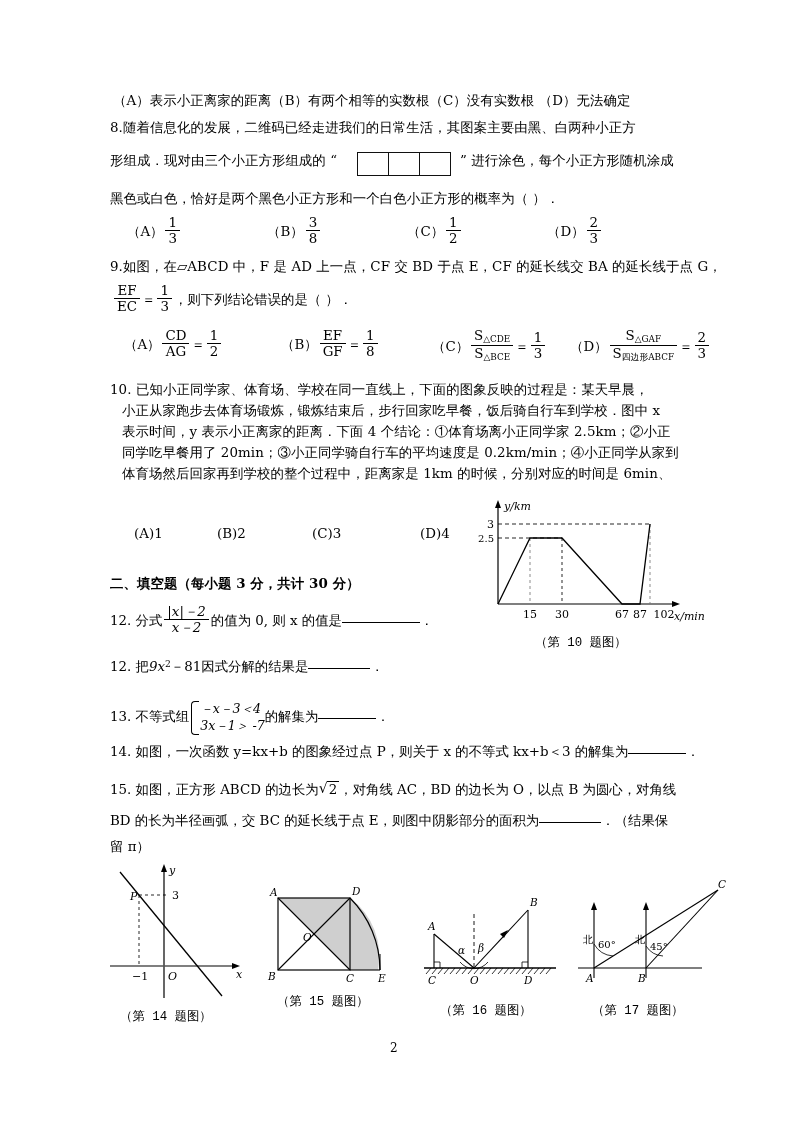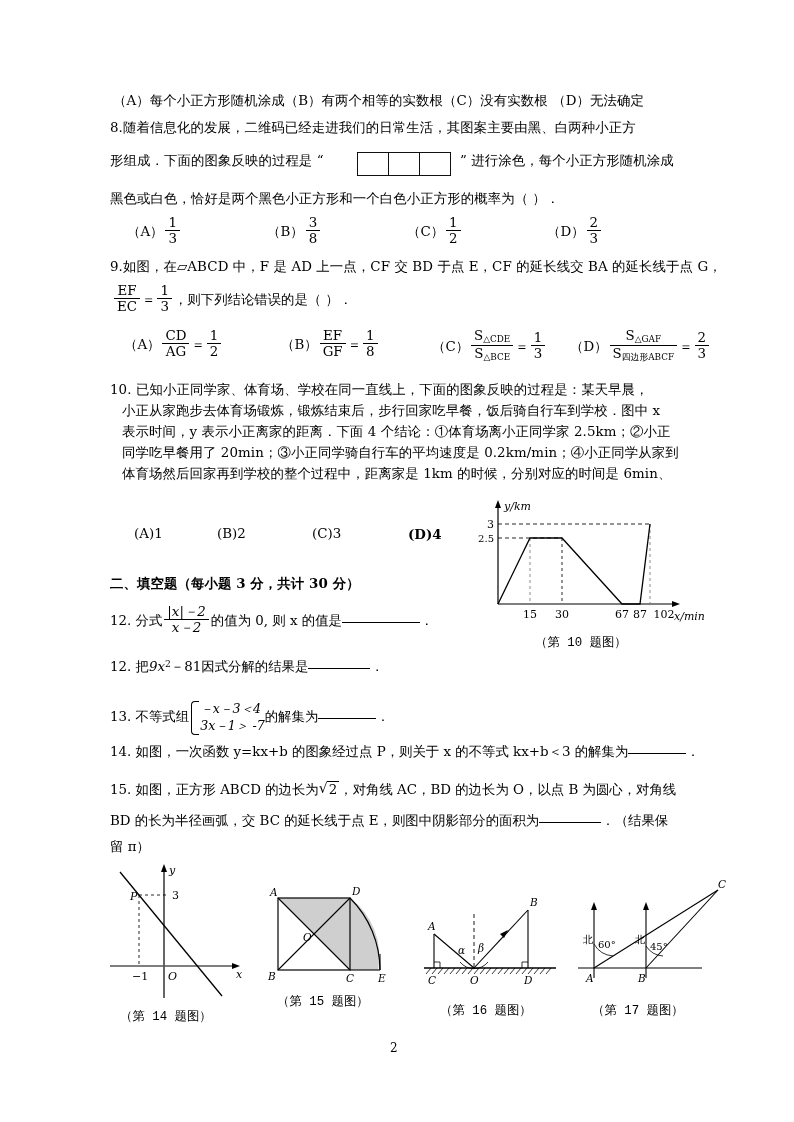--- a/index.html
+++ b/index.html
@@ -42,25 +42,25 @@
   .cap{position:absolute;font-size:12.4px;white-space:nowrap;font-family:Liberation Mono, monospace;}
   .pageno{position:absolute;font-size:12px;}
   svg{display:block;overflow:visible;}
 </style>
 </head>
 <body>
 
 <div class="page">
 
   <div class="ln" style="left:113px;top:92px;">
-    <span>（A）</span><span>每个小正方形随机涂成</span><span>（B）</span><span>有两个相等的实数根</span><span>（C）</span><span>没有实数根</span>&nbsp;<span>（D）</span><span>无法确定</span>
+    <span>（A）</span><span>表示小正离家的距离</span><span>（B）</span><span>有两个相等的实数根</span><span>（C）</span><span>没有实数根</span>&nbsp;<span>（D）</span><span>无法确定</span>
   </div>
 
   <div class="ln" style="left:110px;top:119px;">8.随着信息化的发展，二维码已经走进我们的日常生活，其图案主要由黑、白两种小正方</div>
-  <div class="ln" style="left:110px;top:152px;">形组成．下面的图象反映的过程是 “</div>
+  <div class="ln" style="left:110px;top:152px;">形组成．现对由三个小正方形组成的 “</div>
   <div class="q8boxes" style="left:357px;top:152px;">
     <i></i>
       <i></i>
       <i></i>
   </div>
   <div class="ln" style="left:110px;top:190px;">黑色或白色，恰好是两个黑色小正方形和一个白色小正方形的概率为（      ）．</div>
   <div class="ln" style="left:460px;top:152px;">” 进行涂色，每个小正方形随机涂成</div>
 
   <div class="opt" style="left:127px;top:215px;">
     <span>（A）</span><span class="fr"><span class="nu">1</span><span class="de">3</span></span>
@@ -95,21 +95,21 @@
 
   <div class="ln" style="left:110px;top:381px;">10. 已知小正同学家、体育场、学校在同一直线上，下面的图象反映的过程是：某天早晨，</div>
   <div class="ln" style="left:122px;top:402px;">小正从家跑步去体育场锻炼，锻炼结束后，步行回家吃早餐，饭后骑自行车到学校．图中 x</div>
   <div class="ln" style="left:122px;top:423px;">表示时间，y 表示小正离家的距离．下面 4 个结论：①体育场离小正同学家 2.5km；②小正</div>
   <div class="ln" style="left:122px;top:444px;">同学吃早餐用了 20min；③小正同学骑自行车的平均速度是 0.2km/min；④小正同学从家到</div>
   <div class="ln" style="left:122px;top:465px;">体育场然后回家再到学校的整个过程中，距离家是 1km 的时候，分别对应的时间是 6min、</div>
 
   <div class="opt" style="left:134px;top:526px;"><span>(A)</span><span>1</span></div>
   <div class="opt" style="left:217px;top:526px;"><span>(B)</span><span>2</span></div>
   <div class="opt" style="left:312px;top:526px;"><span>(C)</span><span>3</span></div>
-  <div class="opt" style="left:408px;top:526px;font-weight:bold;"><span>(D)</span><span>4</span></div>
+  <div class="opt" style="left:420px;top:526px;"><span>(D)</span><span>4</span></div>
 
   <div class="fig" style="left:478px;top:498px;">
     <svg width="212" height="128" viewBox="0 0 212 128">
 
       <line x1="20" y1="8" x2="20" y2="106" stroke="#000" stroke-width="1.2"></line>
       <polygon points="20,2 17,10 23,10" fill="#000"></polygon>
       <line x1="20" y1="106" x2="196" y2="106" stroke="#000" stroke-width="1.2"></line>
       <polygon points="202,106 194,103 194,109" fill="#000"></polygon>
 
       <line x1="20" y1="26" x2="172" y2="26" stroke="#000" stroke-width=".85" stroke-dasharray="4,3"></line>

